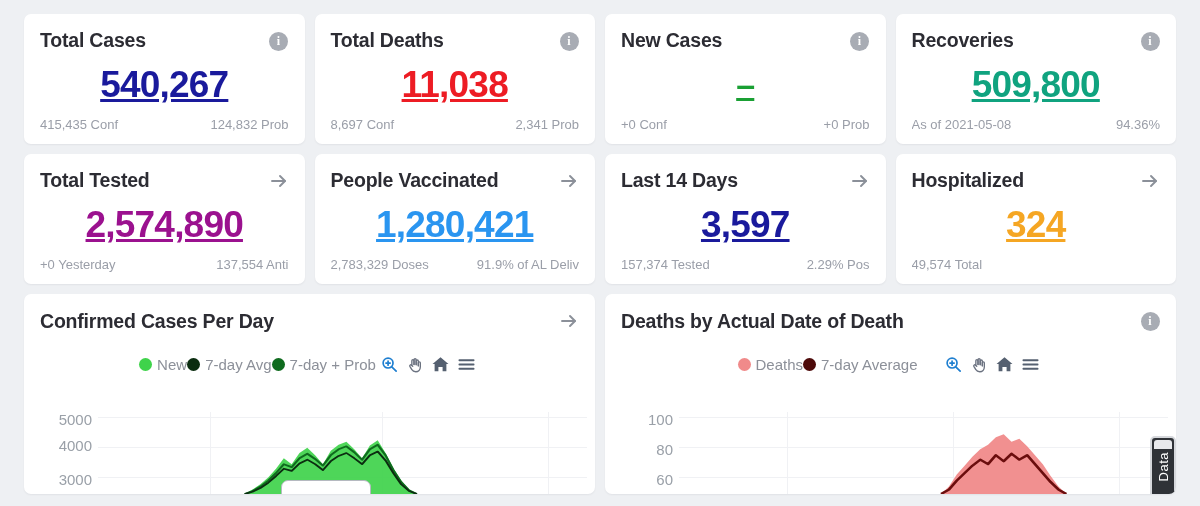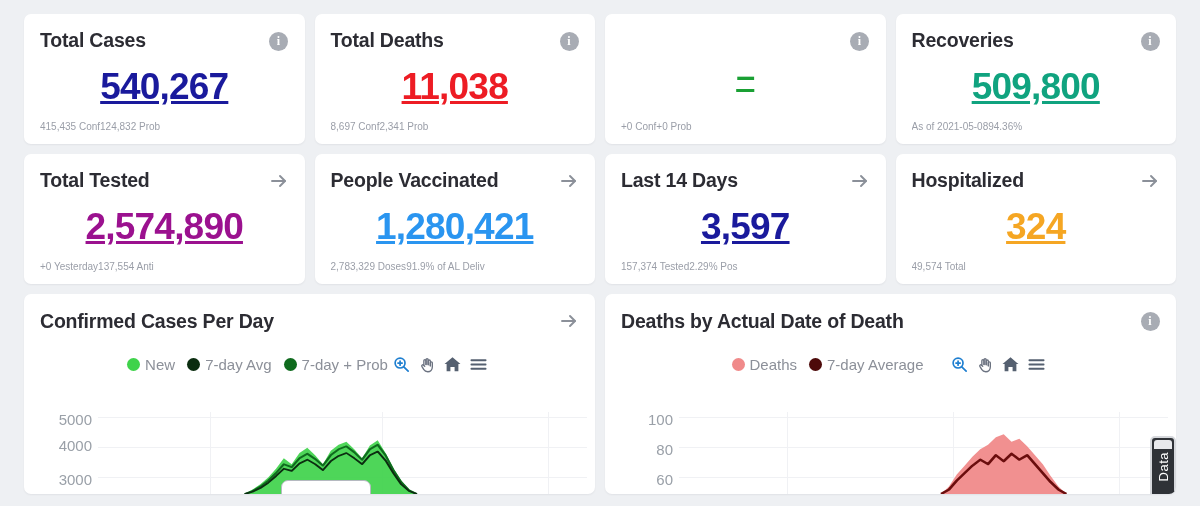--- a/index.html
+++ b/index.html
@@ -64,23 +64,23 @@
   }
 
   .card-value.dash {
     font-size: 34px;
     font-weight: 800;
     line-height: 0.55;
   }
 
   .card-foot {
     display: flex;
-    justify-content: flex-start;
+    justify-content: space-between;
     align-items: flex-end;
-    font-size: 10px;
+    font-size: 13px;
     color: #9a9ea8;
     white-space: nowrap;
     overflow: hidden;
   }
 
   .card-foot span { line-height: 1.1; }
 
   
   .corner-icon {
     position: absolute;
@@ -139,21 +139,21 @@
     align-items: center;
     justify-content: center;
     gap: 0;
     margin-top: 22px;
     padding-right: 4px;
   }
 
   .legend {
     display: flex;
     align-items: center;
-    gap: 12px;
+    gap: 0;
   }
 
   .legend-item {
     display: flex;
     align-items: center;
     gap: 5px;
     font-size: 15px;
     color: #8c9099;
   }
 
@@ -308,20 +308,21 @@
       <div class="card-value-wrap">
         <div class="card-value" style="color:#ed1c24">11,038</div>
       </div>
       <div class="card-foot">
         <span>8,697 Conf</span>
         <span>2,341 Prob</span>
       </div>
     </div>
 
     <div class="stat-card">
+      <div class="card-title">New Cases</div>
       <div class="corner-icon">
         <div class="info-badge">i</div>
       </div>
       <div class="card-value-wrap">
         <div class="card-value dash" style="color:#1aa034">–</div>
       </div>
       <div class="card-foot">
         <span>+0 Conf</span>
         <span>+0 Prob</span>
       </div>

